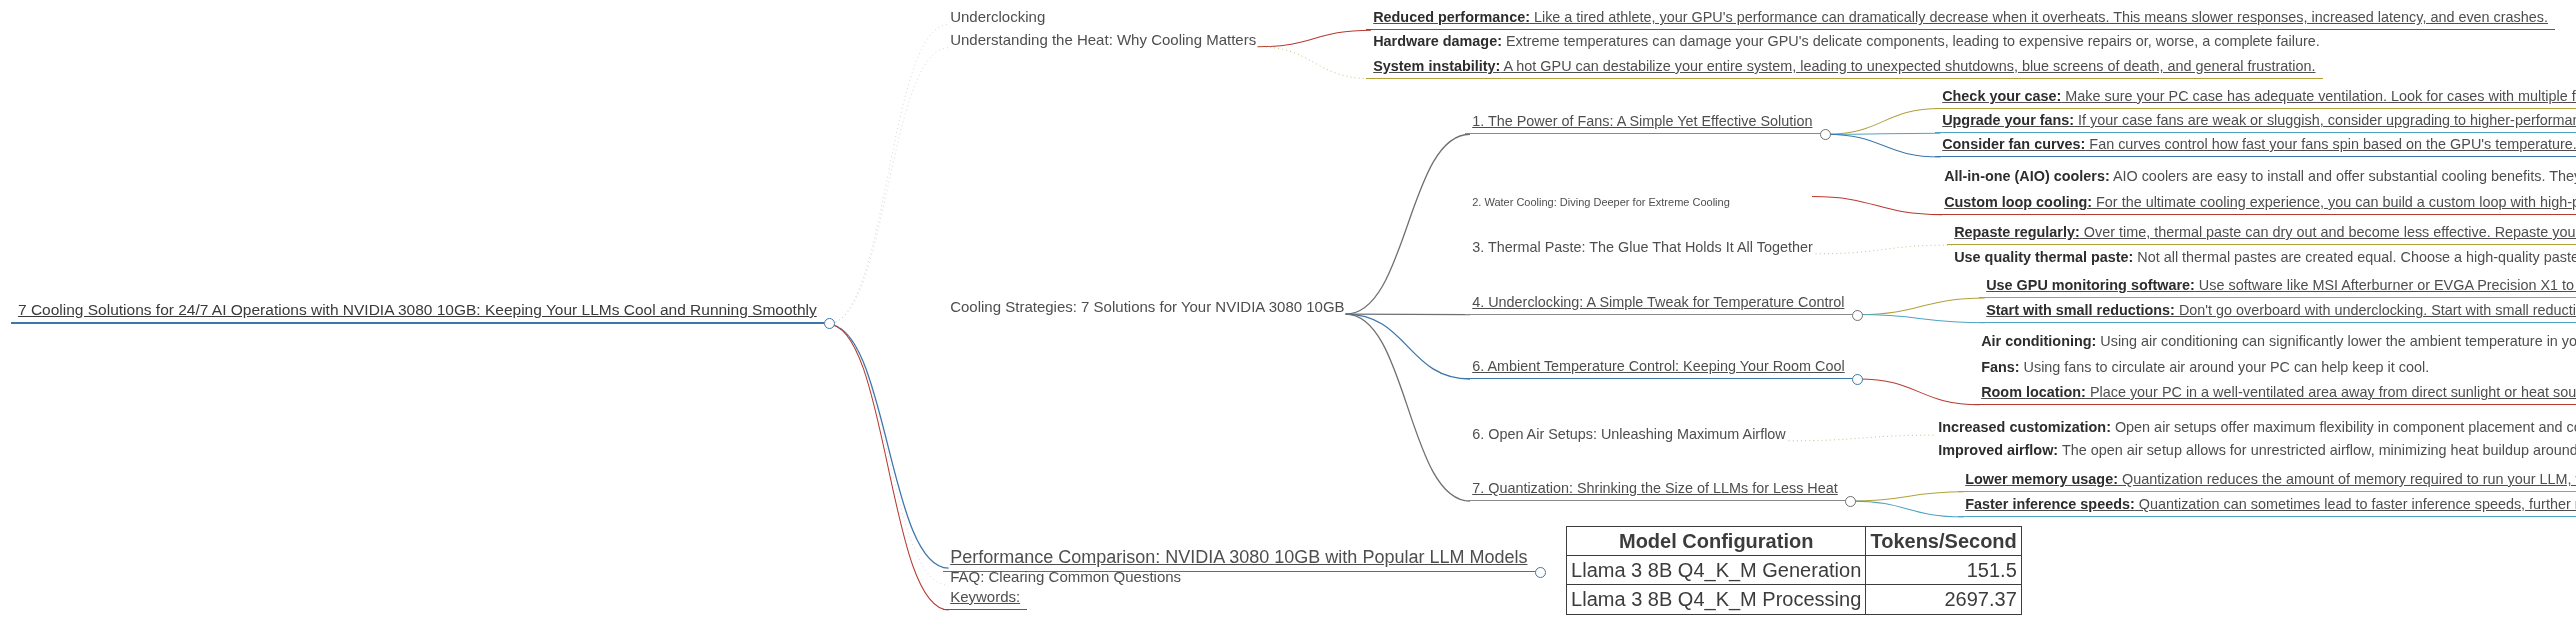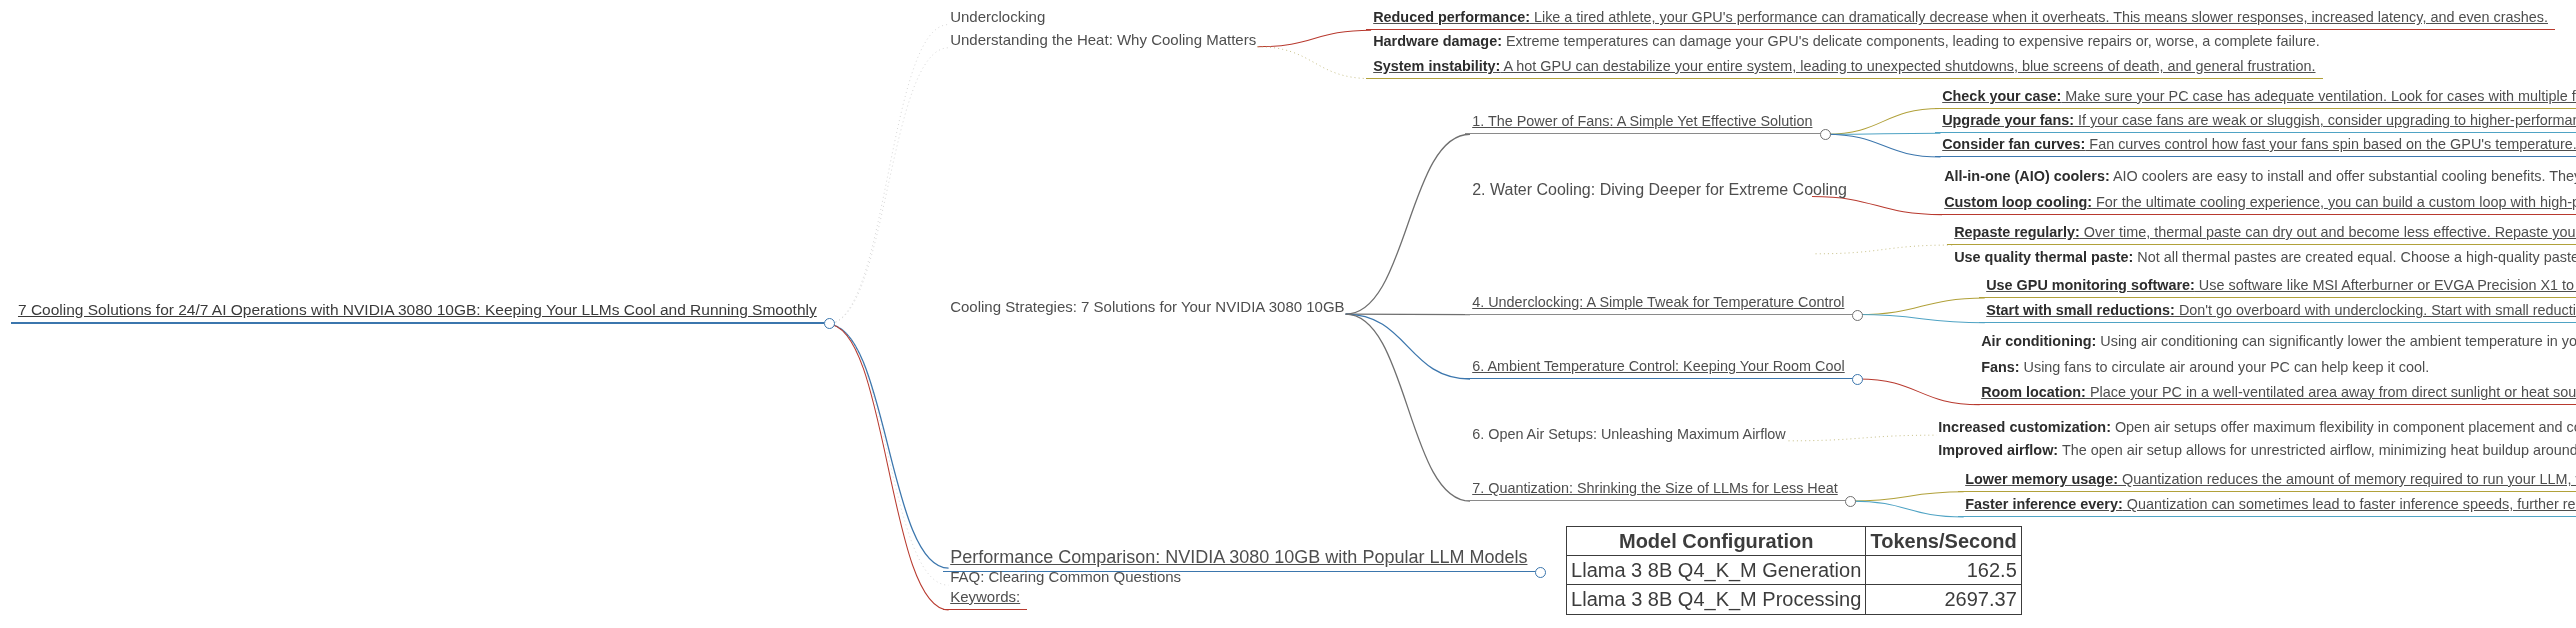--- a/index.html
+++ b/index.html
@@ -87,22 +87,25 @@
   </div>
     <div class="node" style="left: 1366px; top: 33px; font-size: 14.4px;">
     <span class="nlabel">Hardware damage:</span><span class="ntext"> Extreme temperatures can damage your GPU's delicate components, leading to expensive repairs or, worse, a complete failure.</span>
   </div>
     <div class="node underlined" style="left: 1366px; top: 58px; font-size: 14.4px; border-bottom-color: rgb(177, 161, 58);">
     <span class="nlabel">System instability:</span><span class="ntext"> A hot GPU can destabilize your entire system, leading to unexpected shutdowns, blue screens of death, and general frustration.</span>
   </div>
     <div class="node underlined" style="left: 1465px; top: 113px; font-size: 14.4px; border-bottom-color: rgb(138, 138, 138);">
     <span class="ntext">1. The Power of Fans: A Simple Yet Effective Solution</span>
   <span class="expander" style="border-color: rgb(111, 111, 111);"></span></div>
-    <div class="node" style="left: 1465px; top: 181px; font-size: 16px;">
+    <div class="node" style="left: 1465px; top: 196px; font-size: 11px;">
     <span class="ntext">2. Water Cooling: Diving Deeper for Extreme Cooling</span>
+  </div>
+    <div class="node" style="left: 1465px; top: 239px; font-size: 14.4px;">
+    <span class="ntext">3. Thermal Paste: The Glue That Holds It All Together</span>
   </div>
     <div class="node underlined" style="left: 1465px; top: 294px; font-size: 14.4px; border-bottom-color: rgb(138, 138, 138);">
     <span class="ntext">4. Underclocking: A Simple Tweak for Temperature Control</span>
   <span class="expander" style="border-color: rgb(111, 111, 111);"></span></div>
     <div class="node underlined" style="left: 1465px; top: 358px; font-size: 14.4px; border-bottom-color: rgb(59, 118, 173);">
     <span class="ntext">6. Ambient Temperature Control: Keeping Your Room Cool</span>
   <span class="expander" style="border-color: rgb(59, 118, 173);"></span></div>
     <div class="node" style="left: 1465px; top: 426px; font-size: 14.4px;">
     <span class="ntext">6. Open Air Setups: Unleashing Maximum Airflow</span>
   </div>
@@ -148,35 +151,35 @@
     <div class="node" style="left: 1931px; top: 419px; font-size: 14.4px;">
     <span class="nlabel">Increased customization:</span><span class="ntext"> Open air setups offer maximum flexibility in component placement and cooling solutions.</span>
   </div>
     <div class="node" style="left: 1931px; top: 442px; font-size: 14.4px;">
     <span class="nlabel">Improved airflow:</span><span class="ntext"> The open air setup allows for unrestricted airflow, minimizing heat buildup around your components.</span>
   </div>
     <div class="node underlined" style="left: 1958px; top: 471px; font-size: 14.4px; border-bottom-color: rgb(177, 161, 58);">
     <span class="nlabel">Lower memory usage:</span><span class="ntext"> Quantization reduces the amount of memory required to run your LLM, which in turn reduces heat generation.</span>
   </div>
     <div class="node underlined" style="left: 1958px; top: 496px; font-size: 14.4px; border-bottom-color: rgb(79, 163, 196);">
-    <span class="nlabel">Faster inference every:</span><span class="ntext"> Quantization can sometimes lead to faster inference speeds, further reducing the workload on your GPU and lowering its temperature.</span>
+    <span class="nlabel">Faster inference speeds:</span><span class="ntext"> Quantization can sometimes lead to faster inference speeds, further reducing the workload on your GPU and lowering its temperature.</span>
   </div>
   </div>
 
 <table id="llm-table" style="left: 1566px; top: 526px;">
   <thead>
       <tr>
         <th class="center" style="width: 232px;">Model Configuration</th>
         <th style="width: 118px;">Tokens/Second</th>
       </tr>
     </thead>
   <tbody>
       <tr>
         <td>Llama 3 8B Q4_K_M Generation</td>
-        <td>162.5</td>
+        <td>151.5</td>
       </tr>
       <tr>
         <td>Llama 3 8B Q4_K_M Processing</td>
         <td>2697.37</td>
       </tr>
     </tbody>
 </table>
 
 
 </body></html>

